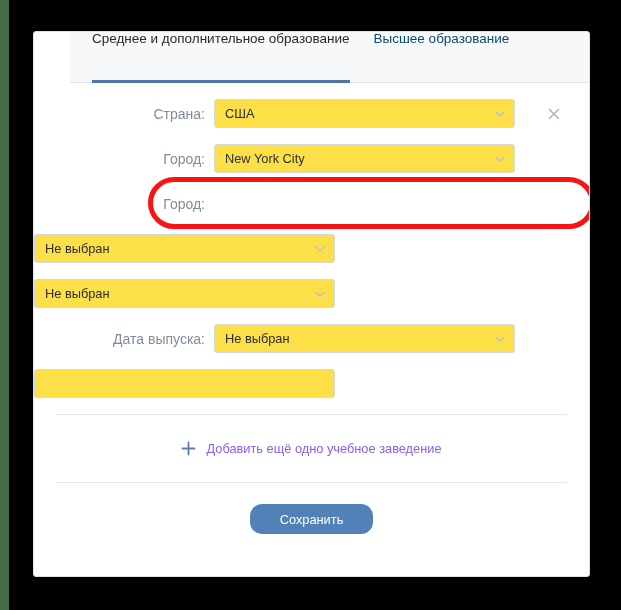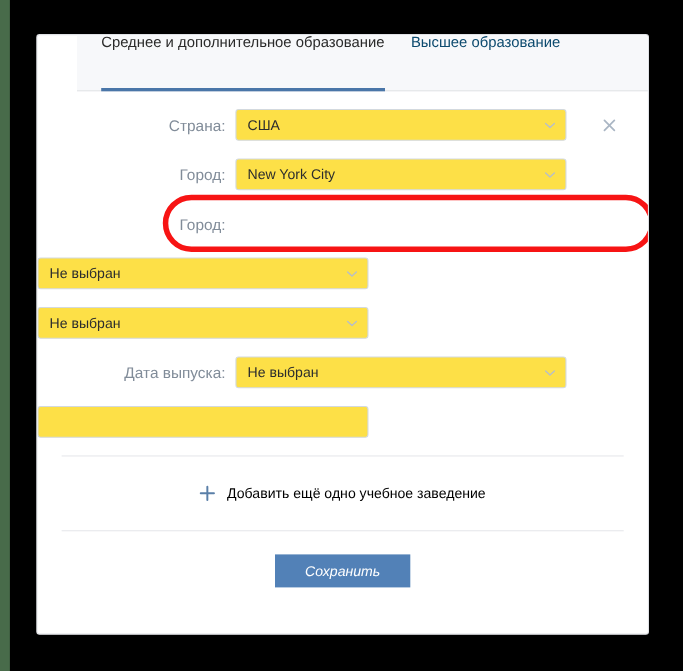--- a/index.html
+++ b/index.html
@@ -166,46 +166,45 @@
     display: flex;
     align-items: center;
     justify-content: center;
     height: 67px;
   }
   .add-link {
     display: inline-flex;
     align-items: center;
     gap: 10px;
     font-size: 12.8px;
-    color: #000000;
+    color: #8b5cf6;
     cursor: pointer;
     white-space: nowrap;
   }
   .plus-icon {
     display: block;
     width: 15px;
     height: 15px;
   }
   .save-row {
     display: flex;
     justify-content: center;
     padding-top: 21px;
   }
   .save-button {
     background: #5281b7;
     color: #ffffff;
     border: none;
-    border-radius: 0;
+    border-radius: 12px;
     font-size: 12.8px;
     font-family: "Liberation Sans", sans-serif;
     padding: 0 20px;
     height: 30px;
     min-width: 123px;
     cursor: pointer;
-    font-style: italic;
   }
 </style>
 </head>
 <body>
 
 <div class="desktop-strip"></div>
 
 <div class="card">
 
   <div class="tabs-header">

